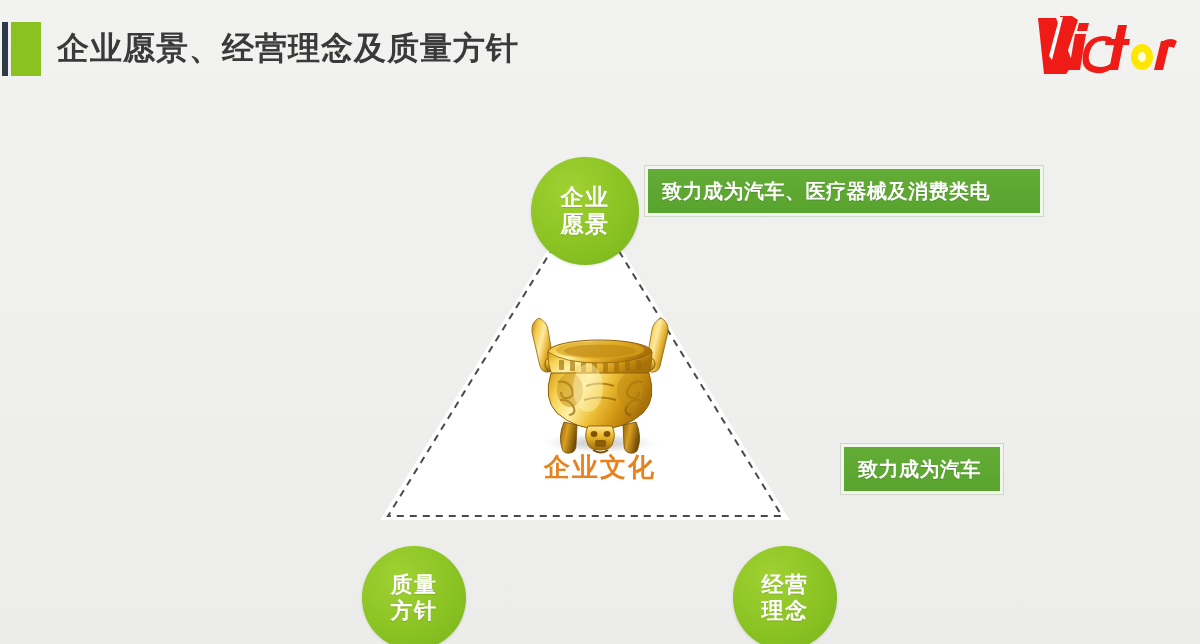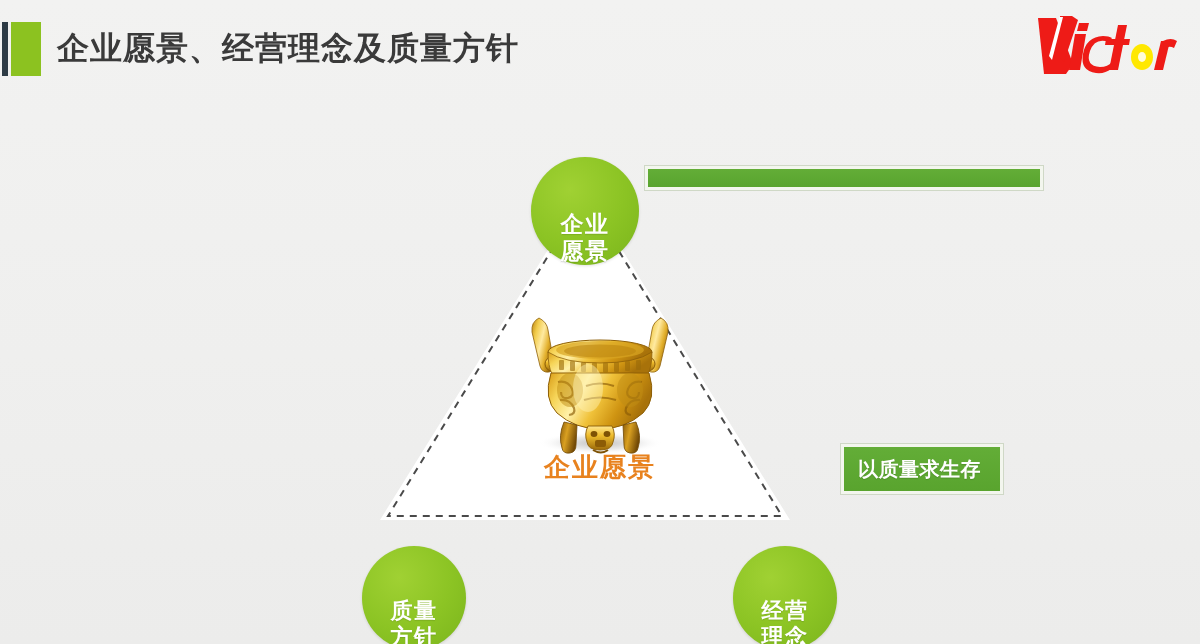--- a/index.html
+++ b/index.html
@@ -72,21 +72,21 @@
   
   .node {
     position: absolute;
     border-radius: 50%;
     background: #8cc424;
     background-image: radial-gradient(circle at 36% 30%, #a0d133 0%, #8cc424 52%, #7ab41c 100%);
     box-shadow: 0 1px 3px rgba(0,0,0,0.12);
     display: flex;
     flex-direction: column;
     align-items: center;
-    justify-content: flex-end;
+    justify-content: center;
     color: #ffffff;
     font-weight: bold;
     font-size: 23px;
     line-height: 1.18;
     letter-spacing: 1.5px;
     text-shadow: 0 1px 1px rgba(0,0,0,0.12);
   }
   #node-vision   { left: 531px; top: 57px;  width: 108px; height: 108px; }
   #node-quality  { left: 362px; top: 446px; width: 104px; height: 104px; font-size: 22px; }
   #node-biz      { left: 733px; top: 446px; width: 104px; height: 104px; font-size: 22px; }
@@ -272,40 +272,41 @@
         <path d="M108,126 q-4,8 -1,16 q1,8 13,8 q12,0 13,-8 q3,-8 -1,-16 z" fill="url(#gold3)" stroke="#8a5c06" stroke-width="0.9"></path>
 
         <g>
           <ellipse cx="114" cy="134" rx="3.4" ry="3" fill="#7e5205"></ellipse>
           <ellipse cx="127" cy="134" rx="3.4" ry="3" fill="#7e5205"></ellipse>
           <rect x="115" y="140" width="11" height="7" rx="2" fill="#8c5c06"></rect>
           <path d="M113,150 q8,5 15,0" fill="none" stroke="#7e5205" stroke-width="2"></path>
         </g>
       </svg>
 
-      <div id="culture-label">企业愿景</div>
+      <div id="culture-label">企业文化</div>
     </div>
 
     <div class="node" id="node-vision">
       <span class="line">企业</span>
       <span class="line">愿景</span>
     </div>
 
     <div class="node" id="node-quality">
       <span class="line">质量</span>
       <span class="line">方针</span>
     </div>
 
     <div class="node" id="node-biz">
       <span class="line">经营</span>
       <span class="line">理念</span>
     </div>
 
     <div class="callout" id="callout-vision">
+      <span class="line">致力成为汽车、医疗器械及消费类电</span>
     </div>
 
 
     <div class="callout" id="callout-biz">
-      <span class="line">以质量求生存</span>
+      <span class="line">致力成为汽车</span>
     </div>
 
   </div>
 </div>
 
 </body></html>

